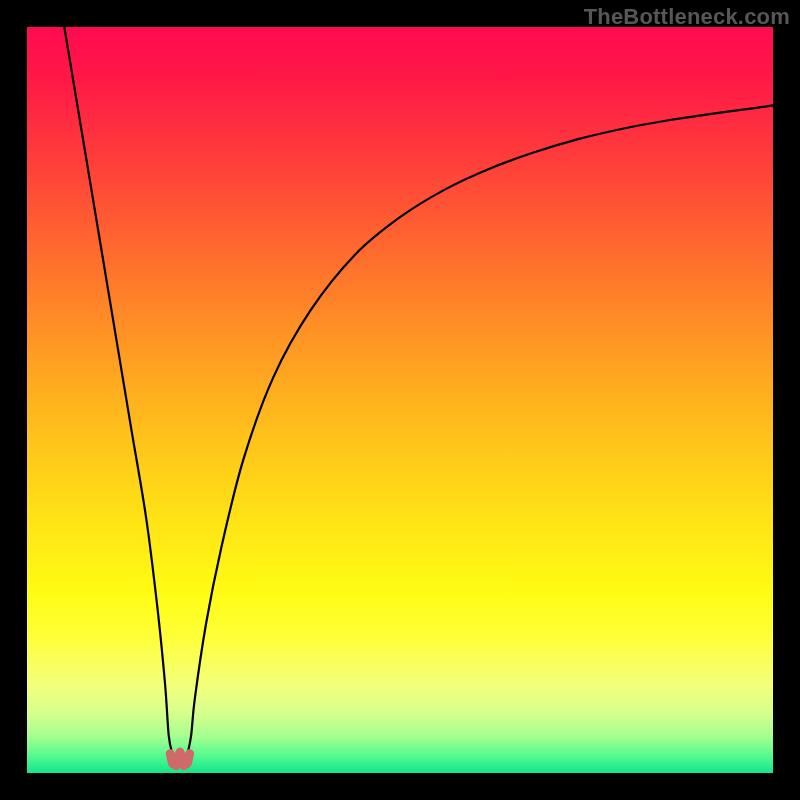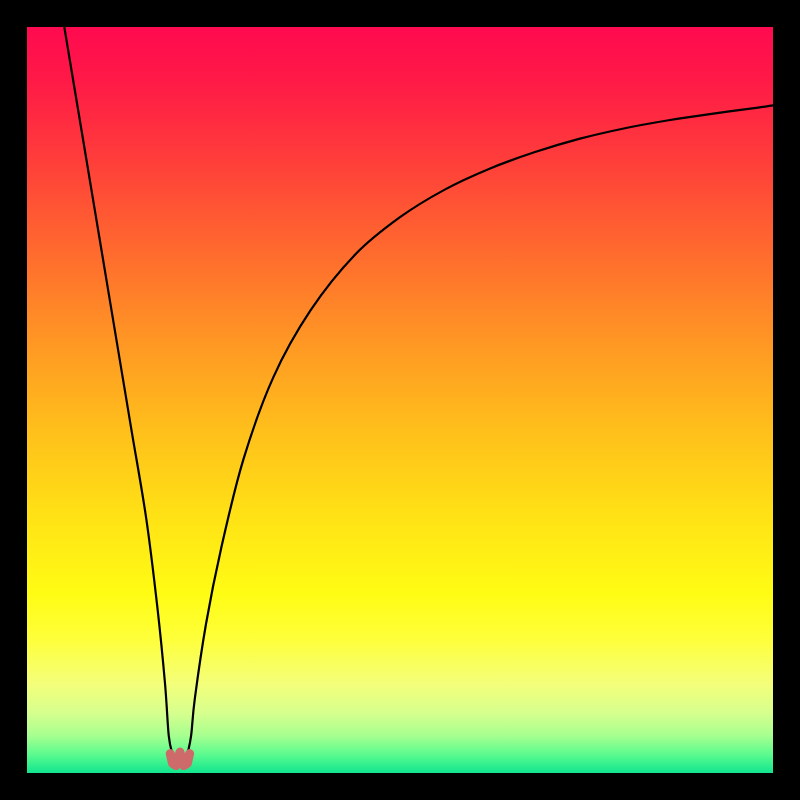--- a/index.html
+++ b/index.html
@@ -75,13 +75,14 @@
     </svg>
 
     <svg class="curve-svg" viewBox="0 0 100 100" preserveAspectRatio="none">
       <path fill="none" stroke-linecap="round" stroke-linejoin="round" vector-effect="non-scaling-stroke" d="M 5.000 0.000 C 5.167 1.000, 5.500 3.000, 6.000 6.000 C 6.500 9.000, 7.333 14.000, 8.000 18.000 C 8.667 22.000, 9.333 26.000, 10.000 30.000 C 10.667 34.000, 11.333 38.000, 12.000 42.000 C 12.667 46.000, 13.333 50.000, 14.000 54.000 C 14.667 58.000, 15.417 62.000, 16.000 66.000 C 16.583 70.000, 17.083 74.333, 17.500 78.000 C 17.917 81.667, 18.250 85.167, 18.500 88.000 C 18.750 90.833, 18.833 93.417, 19.000 95.000 C 19.167 96.583, 19.417 97.083, 19.500 97.500" stroke="#000000" stroke-width="2.2"></path>
       <path fill="none" stroke-linecap="round" stroke-linejoin="round" vector-effect="non-scaling-stroke" d="M 21.500 97.500 C 21.583 97.083, 21.833 96.250, 22.000 95.000 C 22.167 93.750, 22.167 92.500, 22.500 90.000 C 22.833 87.500, 23.417 83.333, 24.000 80.000 C 24.583 76.667, 25.167 73.667, 26.000 70.000 C 26.833 66.333, 27.833 61.833, 29.000 58.000 C 30.167 54.167, 31.500 50.333, 33.000 47.000 C 34.500 43.667, 36.167 40.750, 38.000 38.000 C 39.833 35.250, 42.000 32.583, 44.000 30.500 C 46.000 28.417, 48.000 26.950, 50.000 25.500 C 52.000 24.050, 54.000 22.883, 56.000 21.800 C 58.000 20.717, 60.000 19.833, 62.000 19.000 C 64.000 18.167, 66.000 17.467, 68.000 16.800 C 70.000 16.133, 72.000 15.533, 74.000 15.000 C 76.000 14.467, 78.000 14.017, 80.000 13.600 C 82.000 13.183, 84.000 12.833, 86.000 12.500 C 88.000 12.167, 90.000 11.883, 92.000 11.600 C 94.000 11.317, 96.667 10.983, 98.000 10.800 C 99.333 10.617, 99.667 10.550, 100.000 10.500" stroke="#000000" stroke-width="2.2"></path>
       <path fill="none" stroke-linecap="round" stroke-linejoin="round" vector-effect="non-scaling-stroke" d="M 19.200 97.400 L 19.500 98.700 L 20.000 99.000 L 20.500 97.200 L 21.000 99.000 L 21.500 98.700 L 21.800 97.400" stroke="#cf6a6a" stroke-width="9"></path>
     </svg>
 
   </div>
 
+  <div class="watermark">TheBottleneck.com</div>
 </div>
 
 </body></html>

